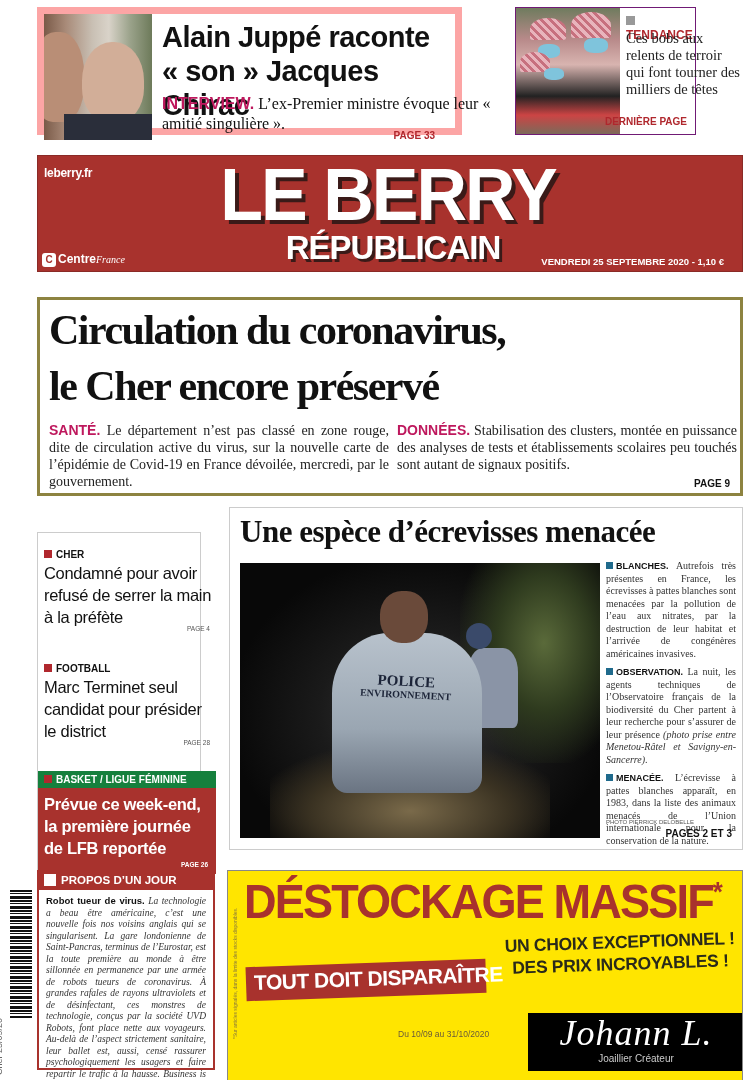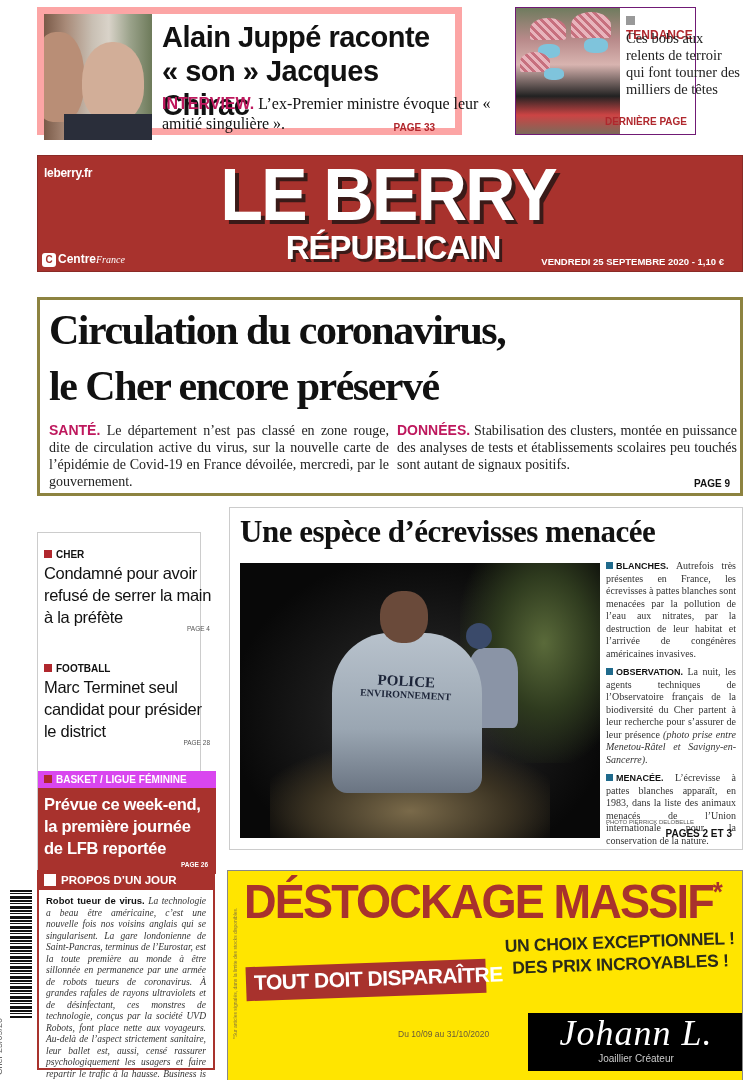--- a/index.html
+++ b/index.html
@@ -48,21 +48,21 @@
   .main .col2 { left: 357px; }
   .main .pageref { right: 10px; top: 178px; color: #111; }
 
   
   .briefs { left: 37px; top: 532px; width: 164px; height: 343px; border: 1px solid #ccc; background: #fff; }
   .brief { position: absolute; left: 6px; width: 170px; }
   .brief .kick { font-size: 10px; font-weight: bold; color: #111; }
   .brief .kick .sq { display: inline-block; width: 8px; height: 8px; background: #b0272d; margin-right: 4px; }
   .brief .head { font-size: 16.5px; line-height: 22px; color: #111; letter-spacing: -0.3px; margin-top: 2px; }
   .brief .pr { text-align: right; font-size: 6.5px; color: #555; margin-top: -3px; padding-right: 4px; }
-  .basket-kick { position: absolute; left: 0; top: 238px; width: 178px; height: 17px; background: #d946ef; font-size: 10px; font-weight: bold; color: #fff; padding: 3px 6px; }
+  .basket-kick { position: absolute; left: 0; top: 238px; width: 178px; height: 17px; background: #15803d; font-size: 10px; font-weight: bold; color: #fff; padding: 3px 6px; }
   .basket-kick .sq { display: inline-block; width: 8px; height: 8px; background: #b0272d; margin-right: 4px; }
   .basket { position: absolute; left: 0; top: 255px; width: 178px; height: 86px; background: #a8322d; color: #fff; padding: 5px 6px; }
   .basket .head { font-size: 16.5px; line-height: 22px; font-weight: bold; letter-spacing: -0.3px; }
   .basket .pr { position: absolute; right: 8px; bottom: 6px; font-size: 6.5px; font-weight: bold; }
 
   
   .cray { left: 229px; top: 507px; width: 514px; height: 343px; border: 1px solid #ccc; background: #fff; }
   .cray .headline { position: absolute; left: 10px; top: 4px; font-family: "Liberation Serif", serif; font-weight: bold; font-size: 31px; line-height: 40px; letter-spacing: -0.5px; color: #111; }
   .cray .photo { position: absolute; left: 10px; top: 55px; width: 360px; height: 275px; background: radial-gradient(ellipse at 50% 55%, #3a3a3a 0%, #1a1a1a 40%, #080808 75%); overflow: hidden; }
   .cray .photo .foliage { position: absolute; right: 0; top: 0; width: 140px; height: 200px; background: radial-gradient(ellipse at 60% 40%, #5a6a3a 0%, #2e3a1e 40%, transparent 75%); }
@@ -114,21 +114,21 @@
       <div class="face2"></div>
       <div class="suit"></div>
   </div>
   <div class="title">
     <div>Alain Juppé raconte</div>
     <div>« son » Jacques Chirac</div>
   </div>
   <div class="desc">
     <span class="kicker-red">INTERVIEW.</span><span> L’ex-Premier ministre évoque leur « amitié singulière ».</span>
   </div>
-  <div class="pageref" style="right:20px; top:108px;">PAGE 33</div>
+  <div class="pageref" style="right:20px; top:116px;">PAGE 33</div>
 </div>
 
 <div class="abs teaser2">
   <div class="photo">
     <div class="hat" style="left:14px;top:10px;width:36px;height:22px;"></div>
     <div class="hat" style="left:55px;top:4px;width:40px;height:26px;"></div>
     <div class="mask" style="left:22px;top:36px;width:22px;height:14px;"></div>
     <div class="mask" style="left:68px;top:30px;width:24px;height:15px;"></div>
     <div class="hat" style="left:4px;top:44px;width:30px;height:20px;"></div>
     <div class="mask" style="left:28px;top:60px;width:20px;height:12px;"></div>

